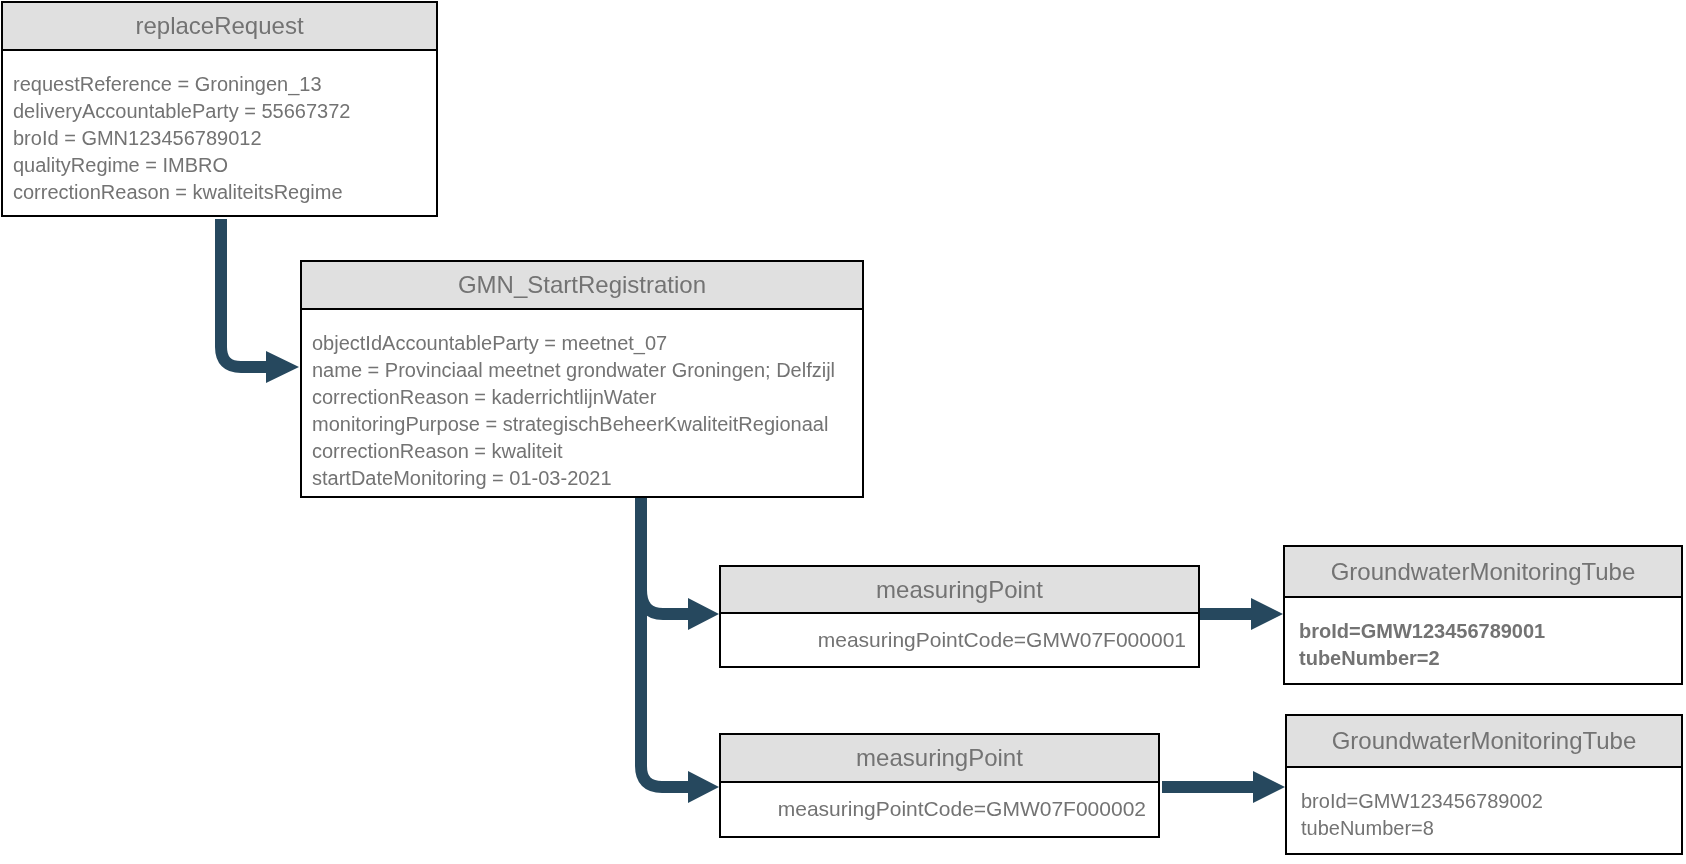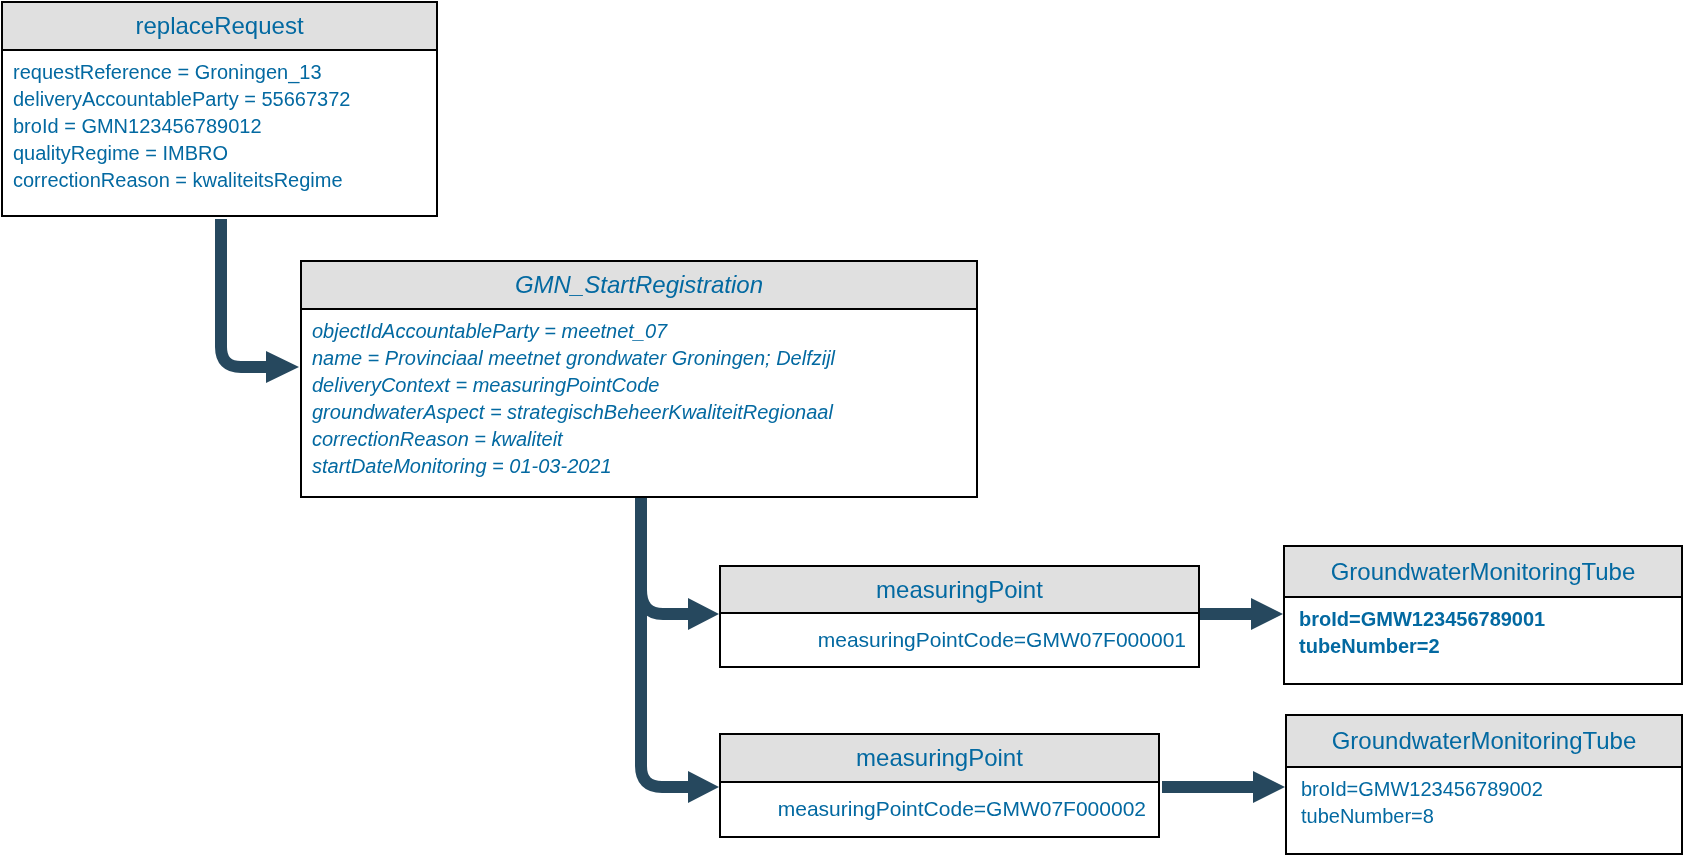--- a/index.html
+++ b/index.html
@@ -1,21 +1,21 @@
 <!DOCTYPE html>
 <html><head>
 <meta charset="utf-8">
 <style>
   html,body{margin:0;padding:0;background:#ffffff;}
   #canvas{
     position:relative;
     width:1686px;height:864px;
     background:#ffffff;
     font-family:"Liberation Sans","DejaVu Sans",sans-serif;
-    color:#0369a1;
+    color:#737373;
     overflow:hidden;
   }
   .node{
     position:absolute;
     border:2px solid #000;
     background:#ffffff;
     box-sizing:border-box;
   }
   .node-header{
     background:#e0e0e0;
@@ -23,21 +23,21 @@
     display:flex;
     align-items:center;
     justify-content:center;
     font-size:24px;
     box-sizing:border-box;
   }
   .node-body{
     box-sizing:border-box;
     font-size:20px;
     line-height:27px;
-    padding:8px 10px;
+    padding:20px 10px;
   }
   .node-body.single{
     display:flex;
     align-items:center;
     padding:0 12px;
     font-size:21px;
     justify-content:flex-end;
   }
   .attr{white-space:nowrap;}
   #edges{
@@ -74,29 +74,29 @@
     </div>
     <div class="node-body">
       <div class="attr">requestReference = Groningen_13</div>
       <div class="attr">deliveryAccountableParty = 55667372</div>
       <div class="attr">broId = GMN123456789012</div>
       <div class="attr">qualityRegime = IMBRO</div>
       <div class="attr">correctionReason = kwaliteitsRegime</div>
     </div>
   </div>
 
-  <div class="node" style="left:300px;top:260px;width:678px;height:238px;font-style:italic;">
+  <div class="node" style="left:300px;top:260px;width:564px;height:238px;">
     <div class="node-header" style="height:48px;">
       <span>GMN_StartRegistration</span>
     </div>
     <div class="node-body">
       <div class="attr">objectIdAccountableParty = meetnet_07</div>
       <div class="attr">name = Provinciaal meetnet grondwater Groningen; Delfzijl</div>
-      <div class="attr">deliveryContext = measuringPointCode</div>
-      <div class="attr">groundwaterAspect = strategischBeheerKwaliteitRegionaal</div>
+      <div class="attr">correctionReason = kaderrichtlijnWater</div>
+      <div class="attr">monitoringPurpose = strategischBeheerKwaliteitRegionaal</div>
       <div class="attr">correctionReason = kwaliteit</div>
       <div class="attr">startDateMonitoring = 01-03-2021</div>
     </div>
   </div>
 
   <div class="node" style="left:719px;top:565px;width:481px;height:103px;">
     <div class="node-header" style="height:47px;">
       <span>measuringPoint</span>
     </div>
     <div class="node-body single" style="height:50px;">

